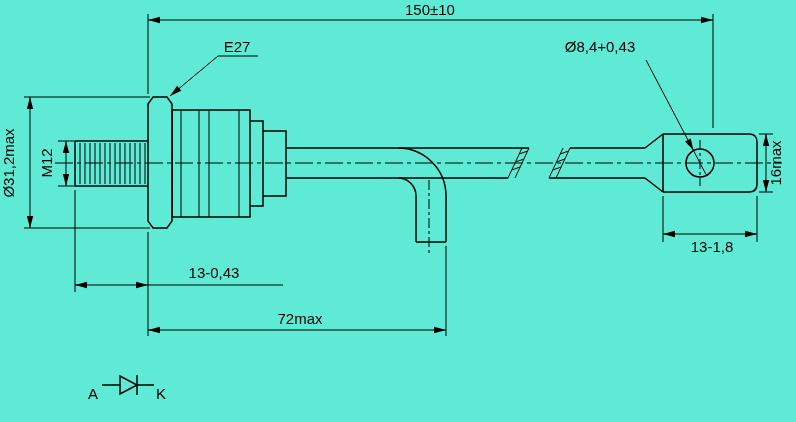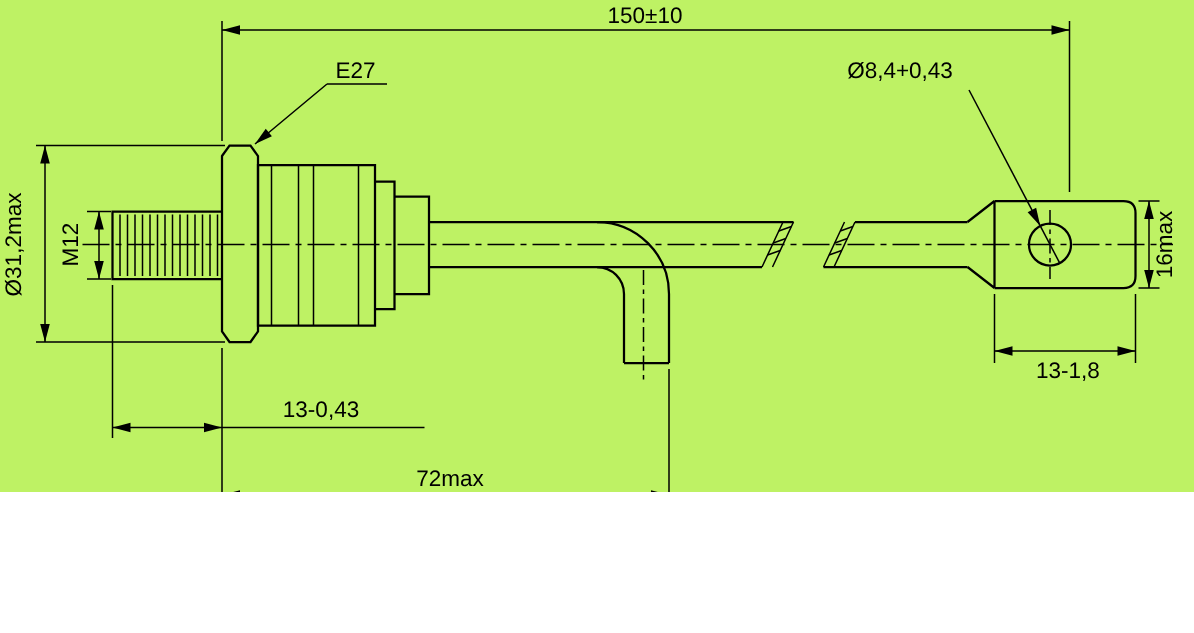--- a/index.html
+++ b/index.html
@@ -1,16 +1,16 @@
 <!DOCTYPE html>
 <html><head>
 <meta charset="utf-8">
 <style>
   html,body{margin:0;padding:0;background:#fff;}
-  .stage{position:relative;width:796px;height:328px;background:#bef264;overflow:hidden;}
+  .stage{position:relative;width:796px;height:422px;background:#5eead4;overflow:hidden;}
   svg{display:block;}
   svg text{font-family:"Liberation Sans",sans-serif;font-size:15px;fill:#000;}
   .outline{fill:none;stroke:#000;stroke-width:1.5;stroke-linejoin:miter;}
   .thin{fill:none;stroke:#000;stroke-width:1;}
   .dim{fill:none;stroke:#000;stroke-width:1;}
   .cl{fill:none;stroke:#000;stroke-width:1;stroke-dasharray:18 4 4 4;}
   .cl2{fill:none;stroke:#000;stroke-width:1;stroke-dasharray:10 3 3 3;}
   .arrow{fill:#000;stroke:none;}
 </style>
 </head>

